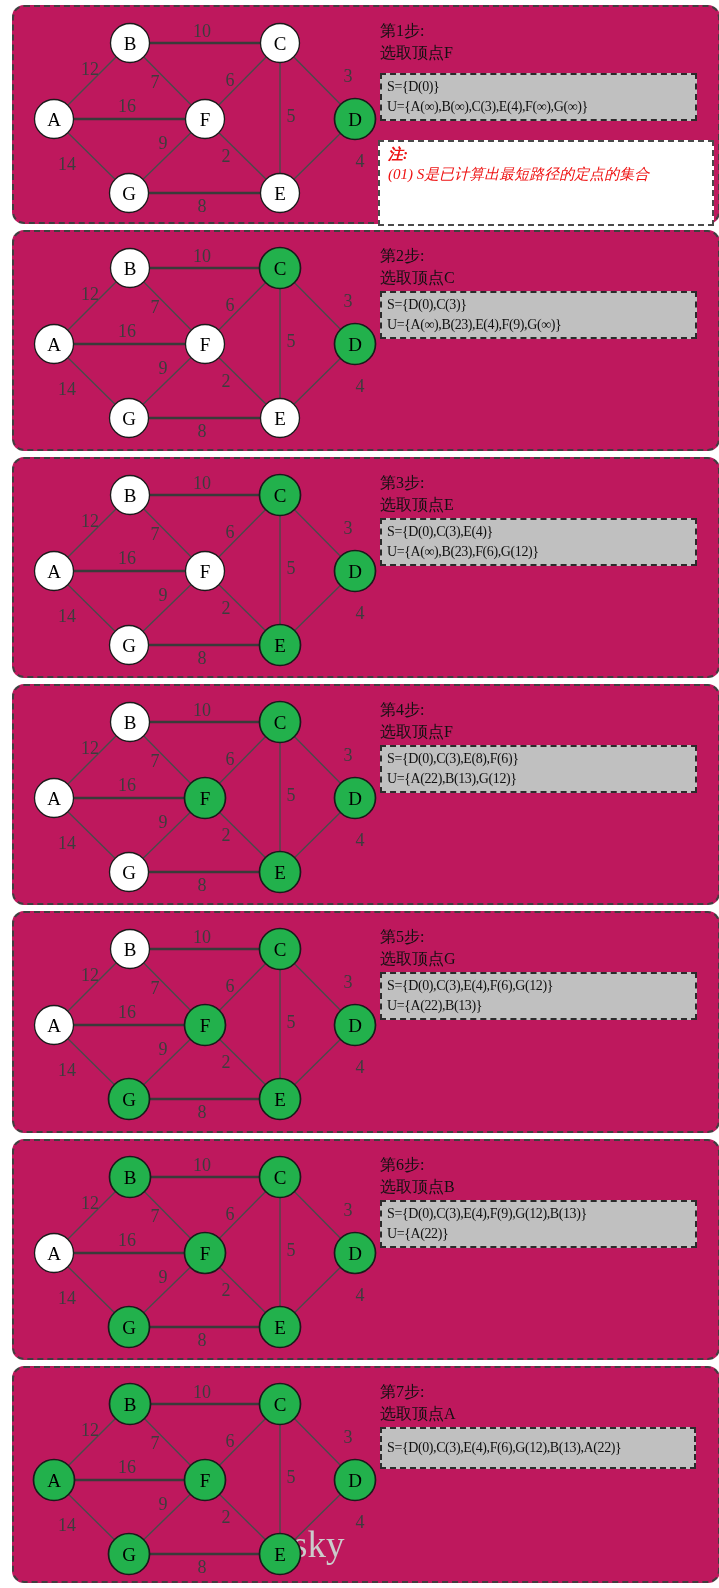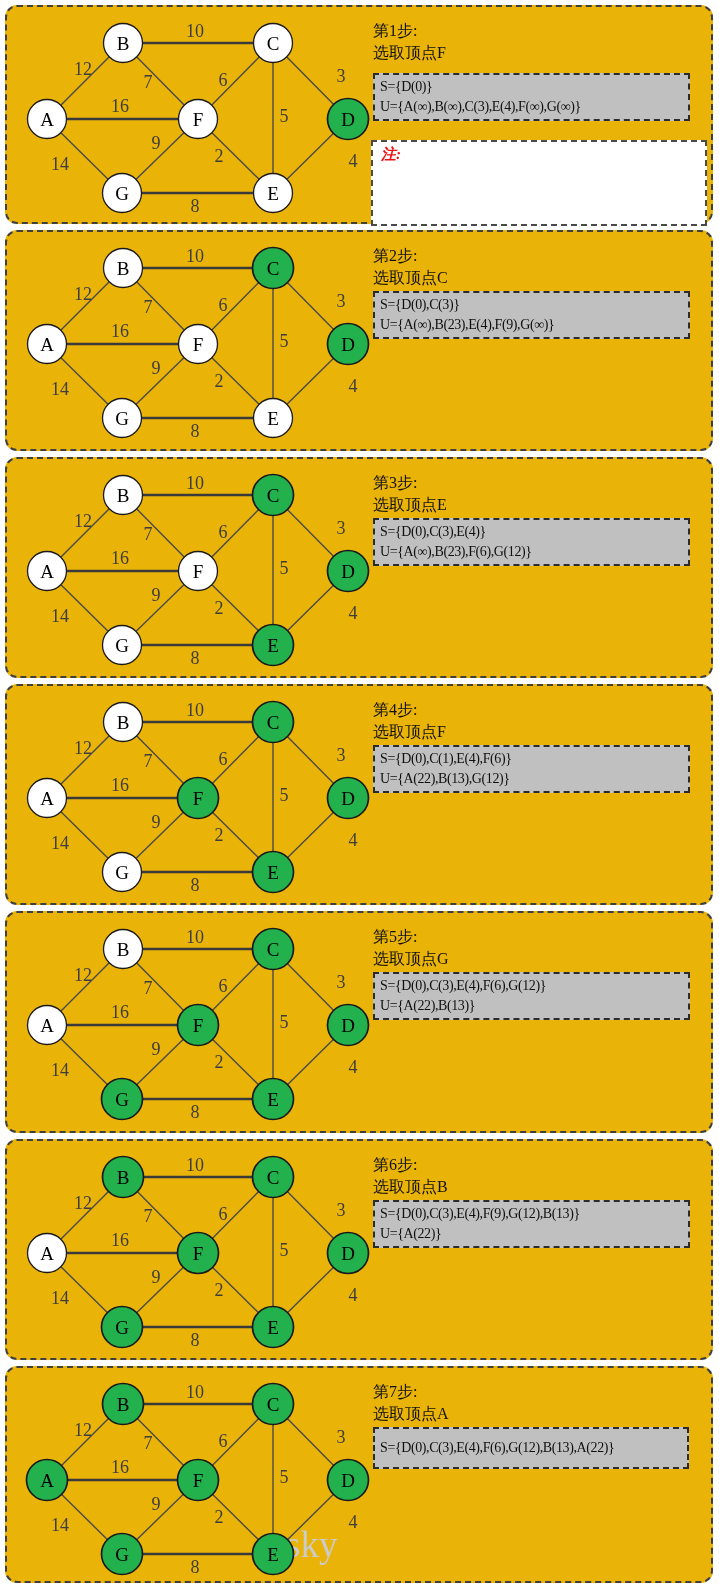--- a/index.html
+++ b/index.html
@@ -1,21 +1,21 @@
 <!DOCTYPE html>
 <html><head>
 <meta charset="utf-8">
 <style>
   html,body{margin:0;padding:0;background:#ffffff;}
   body{width:719px;height:1588px;font-family:"Liberation Serif","DejaVu Serif",serif;}
   .page{position:relative;width:719px;height:1588px;background:#ffffff;overflow:hidden;}
   .panel{
-    position:absolute;left:5px;width:708px;
+    position:absolute;left:12px;width:708px;
     border:2px dashed #3f3f3f;border-radius:12px;
-    box-sizing:border-box;background:#eab308;
+    box-sizing:border-box;background:#be185d;
   }
   .graph{position:absolute;left:2px;top:2px;}
   .right-col{position:absolute;left:366px;top:0;width:346px;height:100%;}
   .step-head{position:absolute;left:0;top:13px;font-size:16px;line-height:22px;color:#111;white-space:nowrap;}
   .set-box{
     position:absolute;left:0;width:317px;box-sizing:border-box;
     background:#c0c0c0;border:2px dashed #2b2b2b;
     padding:2px 5px;
     font-family:Liberation Serif, serif;
     font-size:14px;line-height:20px;letter-spacing:-0.4px;color:#101010;
@@ -85,20 +85,21 @@
       <div class="step-head">
         <div>第1步:</div>
         <div>选取顶点F</div>
       </div>
       <div class="set-box" style="top: 66px;">
         <div>S={D(0)}</div>
         <div>U={A(∞),B(∞),C(3),E(4),F(∞),G(∞)}</div>
       </div>
     <div class="note-box" style="color: rgb(238, 17, 17);">
           <div class="note-title">注:</div>
+          <div>(01) S是已计算出最短路径的定点的集合</div>
         </div>
       </div>
   </section>
     <section class="panel" style="top: 230px; height: 221px;">
     <svg class="graph" width="378" height="212" viewBox="0 0 378 212" xmlns="http://www.w3.org/2000/svg">
         <line x1="114" y1="34" x2="264" y2="34" class="edge thick"></line>
         <line x1="38" y1="110" x2="114" y2="34" class="edge"></line>
         <line x1="114" y1="34" x2="189" y2="110" class="edge"></line>
         <line x1="264" y1="34" x2="189" y2="110" class="edge"></line>
         <line x1="264" y1="34" x2="339" y2="110" class="edge"></line>
@@ -239,21 +240,21 @@
         <text x="189" y="116.5" class="node-letter">F</text>
         <circle cx="113" cy="184" r="19.5" fill="#ffffff" stroke="#1a1a1a" stroke-width="1.3"></circle>
         <text x="113" y="190.5" class="node-letter">G</text>
       </svg>
     <div class="right-col">
       <div class="step-head">
         <div>第4步:</div>
         <div>选取顶点F</div>
       </div>
       <div class="set-box" style="top: 59px;">
-        <div>S={D(0),C(1),E(4),F(6)}</div>
+        <div>S={D(0),C(3),E(8),F(6)}</div>
         <div>U={A(22),B(13),G(12)}</div>
       </div>
     </div>
   </section>
     <section class="panel" style="top: 911px; height: 222px;">
     <svg class="graph" width="378" height="212" viewBox="0 0 378 212" xmlns="http://www.w3.org/2000/svg">
         <line x1="114" y1="34" x2="264" y2="34" class="edge thick"></line>
         <line x1="38" y1="110" x2="114" y2="34" class="edge"></line>
         <line x1="114" y1="34" x2="189" y2="110" class="edge"></line>
         <line x1="264" y1="34" x2="189" y2="110" class="edge"></line>

